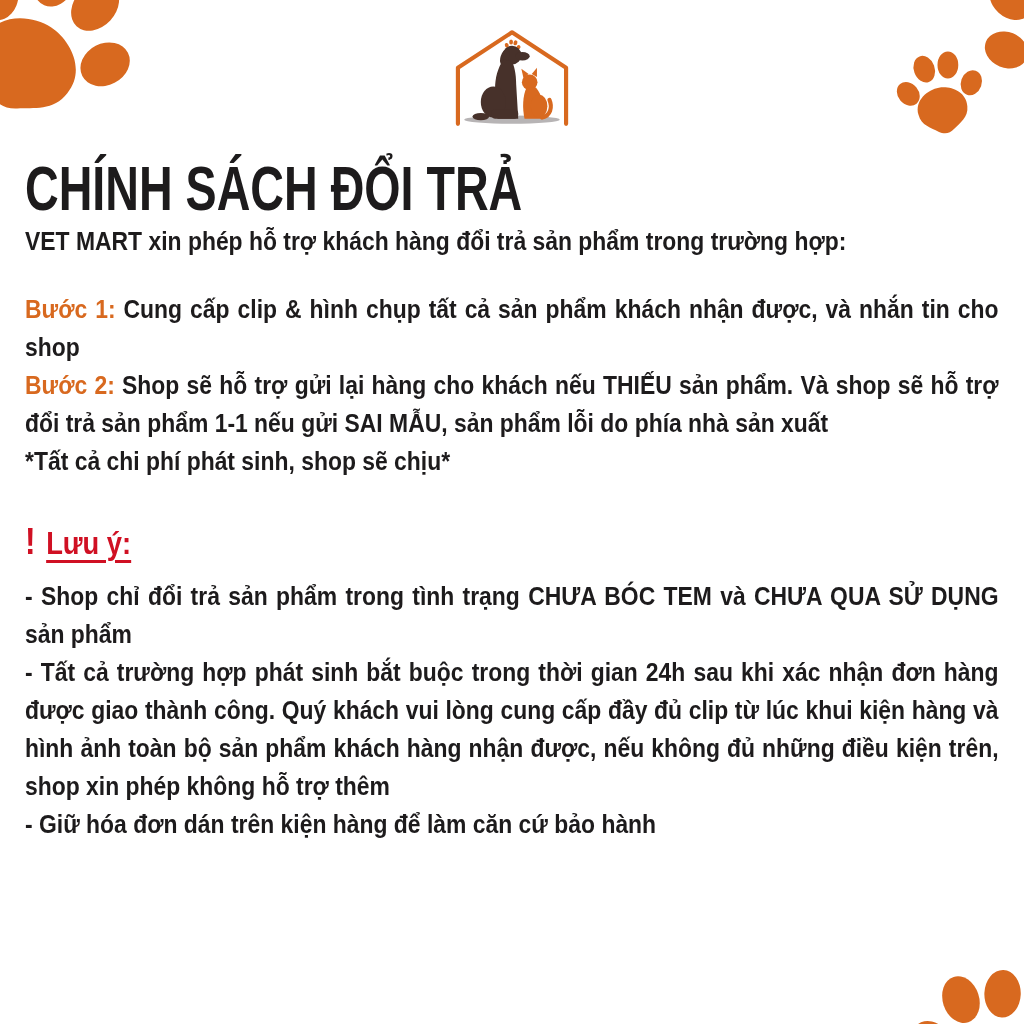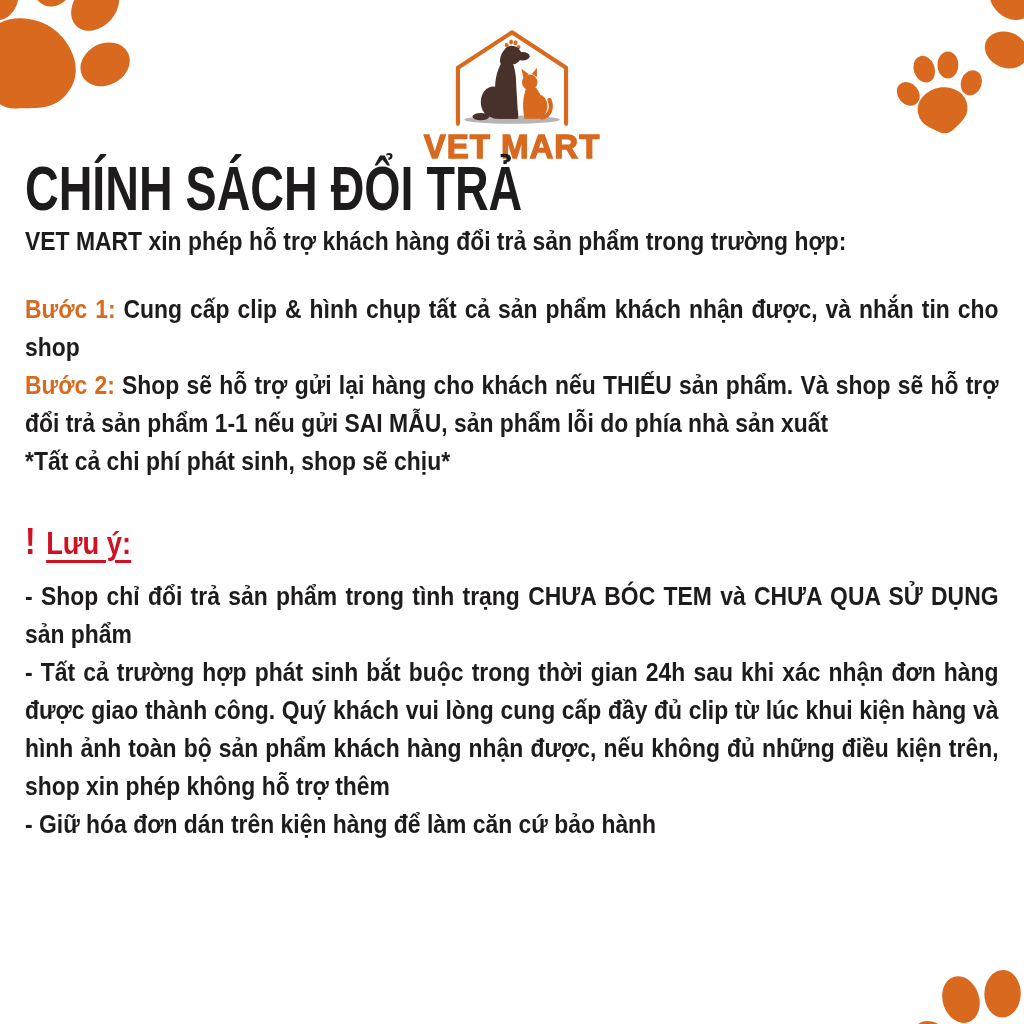--- a/index.html
+++ b/index.html
@@ -92,21 +92,20 @@
 
     <g fill="#d8691f">
       <circle cx="87" cy="56" r="7.5"></circle>
       <path d="M81 52 L79 43 L86 48 Z"></path>
       <path d="M89 48 L94 42 L94 51 Z"></path>
       <path d="M84 61 C80 70 80 81 82 91 L99 91 C101 78 99 68 93 61 Z"></path>
       <ellipse cx="96" cy="79" rx="8" ry="11"></ellipse>
       <path d="M99 90 C107 88 109 80 106 73" fill="none" stroke="#d8691f" stroke-width="4" stroke-linecap="round"></path>
     </g>
   </svg>
-  <div class="wordmark">VET MART</div>
 </header>
 
 <main id="content">
   <h1 class="title">CHÍNH SÁCH ĐỔI TRẢ</h1>
 
   <div class="flow">
     <p class="intro">VET MART xin phép hỗ trợ khách hàng đổi trả sản phẩm trong trường hợp:</p>
 
     <div class="steps">
       <p><span class="orange">Bước 1:</span> <span>Cung cấp clip &amp; hình chụp tất cả sản phẩm khách nhận được, và nhắn tin cho shop</span></p>

